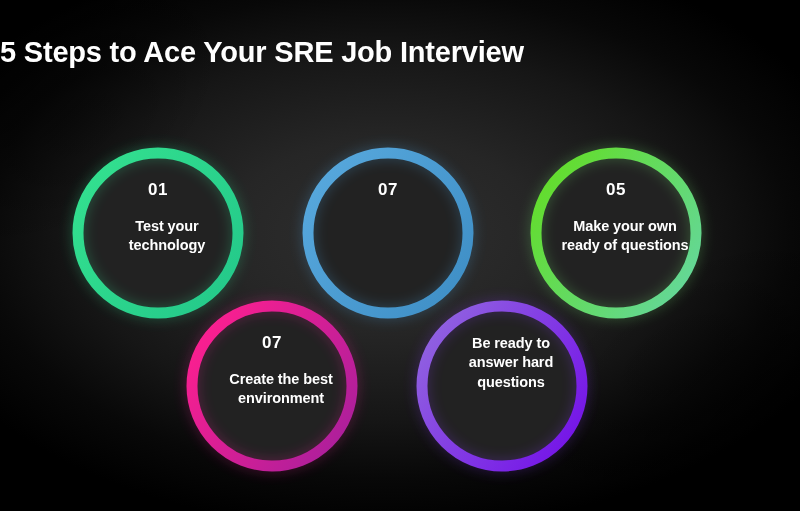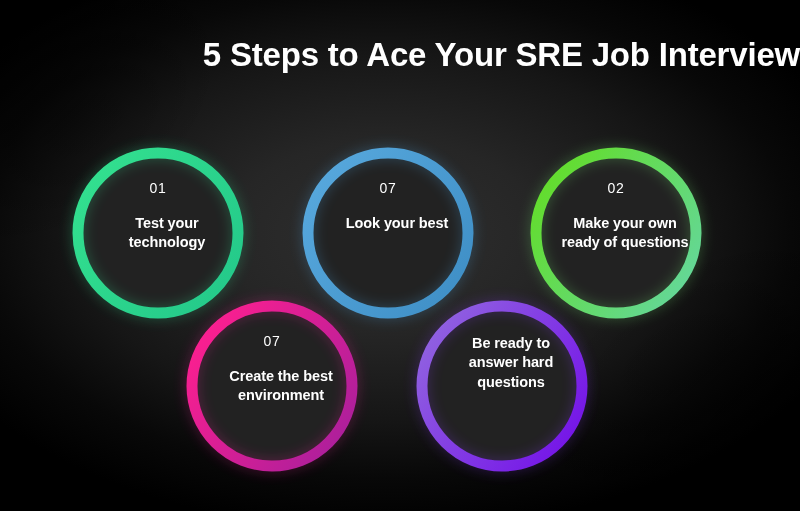--- a/index.html
+++ b/index.html
@@ -25,23 +25,23 @@
     background:
       radial-gradient(ellipse 70% 80% at 108% 92%, rgba(0,0,0,0.75) 0%, rgba(0,0,0,0) 60%),
       radial-gradient(ellipse 60% 70% at -8% 8%, rgba(0,0,0,0.7) 0%, rgba(0,0,0,0) 60%);
   }
 
   #title {
     position: absolute;
     left: 0;
     top: 36px;
     width: 800px;
-    text-align: right;
+    text-align: left;
     color: #ffffff;
-    font-size: 33px;
+    font-size: 29px;
     font-weight: bold;
     letter-spacing: -0.2px;
     z-index: 40;
   }
 
   #rings {
     position: absolute;
     left: 0;
     top: 0;
     width: 800px;
@@ -51,22 +51,22 @@
 
   .ring-label {
     position: absolute;
     z-index: 30;
     width: 148px;
     text-align: center;
     color: #ffffff;
     pointer-events: none;
   }
   .ring-num {
-    font-size: 14px;
-    font-weight: normal;
+    font-size: 17px;
+    font-weight: bold;
     letter-spacing: 0.6px;
     line-height: 1;
     margin-bottom: 19px;
     text-align: center;
   }
   .ring-text {
     font-size: 14.5px;
     font-weight: bold;
     line-height: 1.33;
     letter-spacing: -0.1px;
@@ -143,24 +143,23 @@
       <div class="ring-label" style="left: 84px; top: 181px;">
         <div class="ring-num">01</div>
         <div class="ring-text">Test your technology</div>
       </div>
       <div class="ring-label" style="left: 198px; top: 334px;">
         <div class="ring-num">07</div>
         <div class="ring-text">Create the best environment</div>
       </div>
       <div class="ring-label" style="left: 314px; top: 181px;">
         <div class="ring-num">07</div>
-        <div class="ring-text">Look your best</div>
       </div>
       <div class="ring-label" style="left: 428px; top: 334px;">
         <div class="ring-text">Be ready to answer hard questions</div>
       </div>
       <div class="ring-label" style="left: 542px; top: 181px;">
-        <div class="ring-num">02</div>
+        <div class="ring-num">05</div>
         <div class="ring-text">Make your own ready of questions</div>
       </div>
     </div>
 
 </div>
 
 </body></html>

